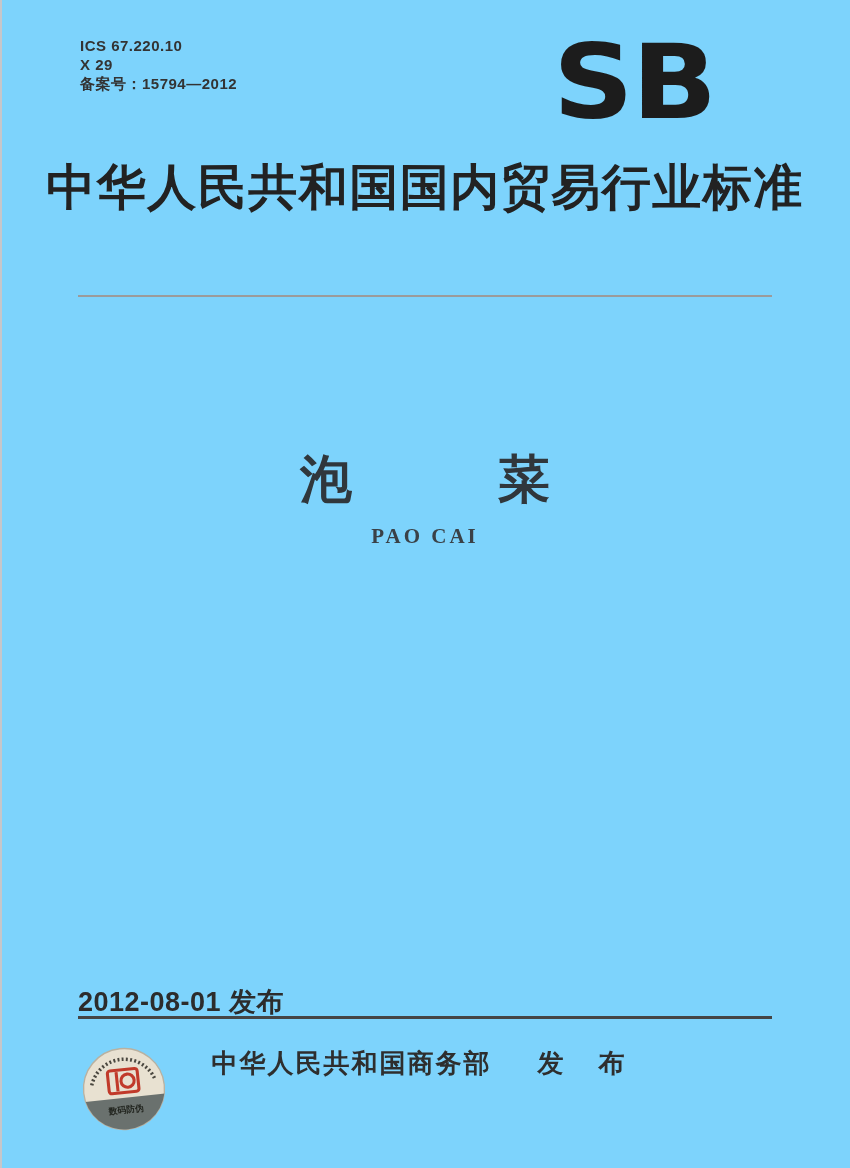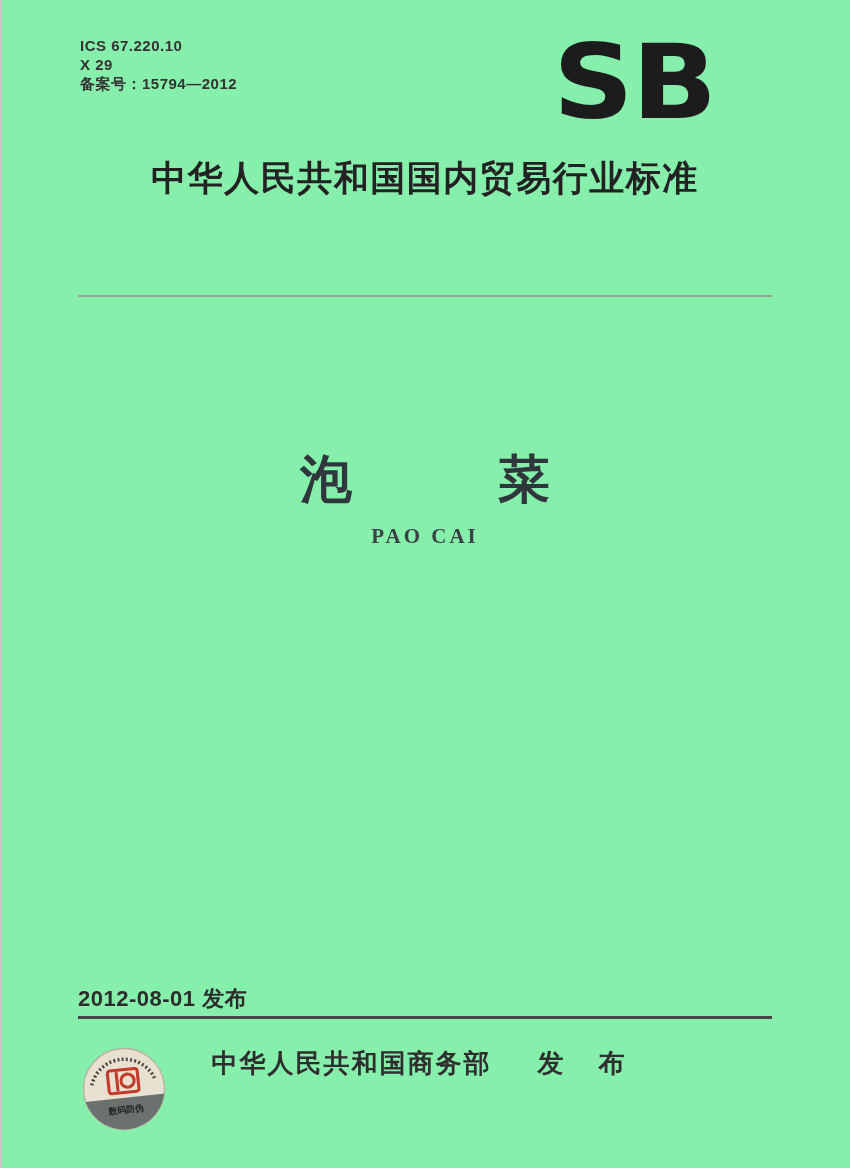--- a/index.html
+++ b/index.html
@@ -3,21 +3,21 @@
 <meta charset="utf-8">
 <style>
   * { margin: 0; padding: 0; box-sizing: border-box; }
   html, body { background: #ffffff; }
   body { font-family: "Liberation Sans", sans-serif; }
 
   .page {
     position: relative;
     width: 850px;
     height: 1168px;
-    background: #86efac;
+    background: #7dd3fc;
     overflow: hidden;
     color: #2b2b2b;
     padding-left: 20px;
   }
 
   
   .edge-line {
     position: absolute;
     left: 0; top: 0;
     width: 2px; height: 1168px;
@@ -49,21 +49,21 @@
     transform: scaleY(0.92);
     text-align: right;
   }
 
   
   .org-title {
     position: absolute;
     left: 0; top: 155px;
     width: 850px;
     text-align: center;
-    font-size: 35px;
+    font-size: 49px;
     font-weight: 700;
     letter-spacing: 1.5px;
     color: #222222;
     white-space: nowrap;
   }
 
   
   .std-number {
     position: absolute;
     right: 78px; top: 236px;
@@ -105,21 +105,21 @@
     color: #3a4147;
   }
 
   
   .dates-row {
     position: absolute;
     left: 78px; top: 984px;
     width: 694px;
     display: flex;
     justify-content: space-between;
-    font-size: 22px;
+    font-size: 27px;
     font-weight: 600;
     color: #2c2c2c;
     letter-spacing: 0.5px;
   }
 
   .rule-bottom {
     position: absolute;
     left: 78px; top: 1016px;
     width: 694px; height: 3px;
     background: #454545;

